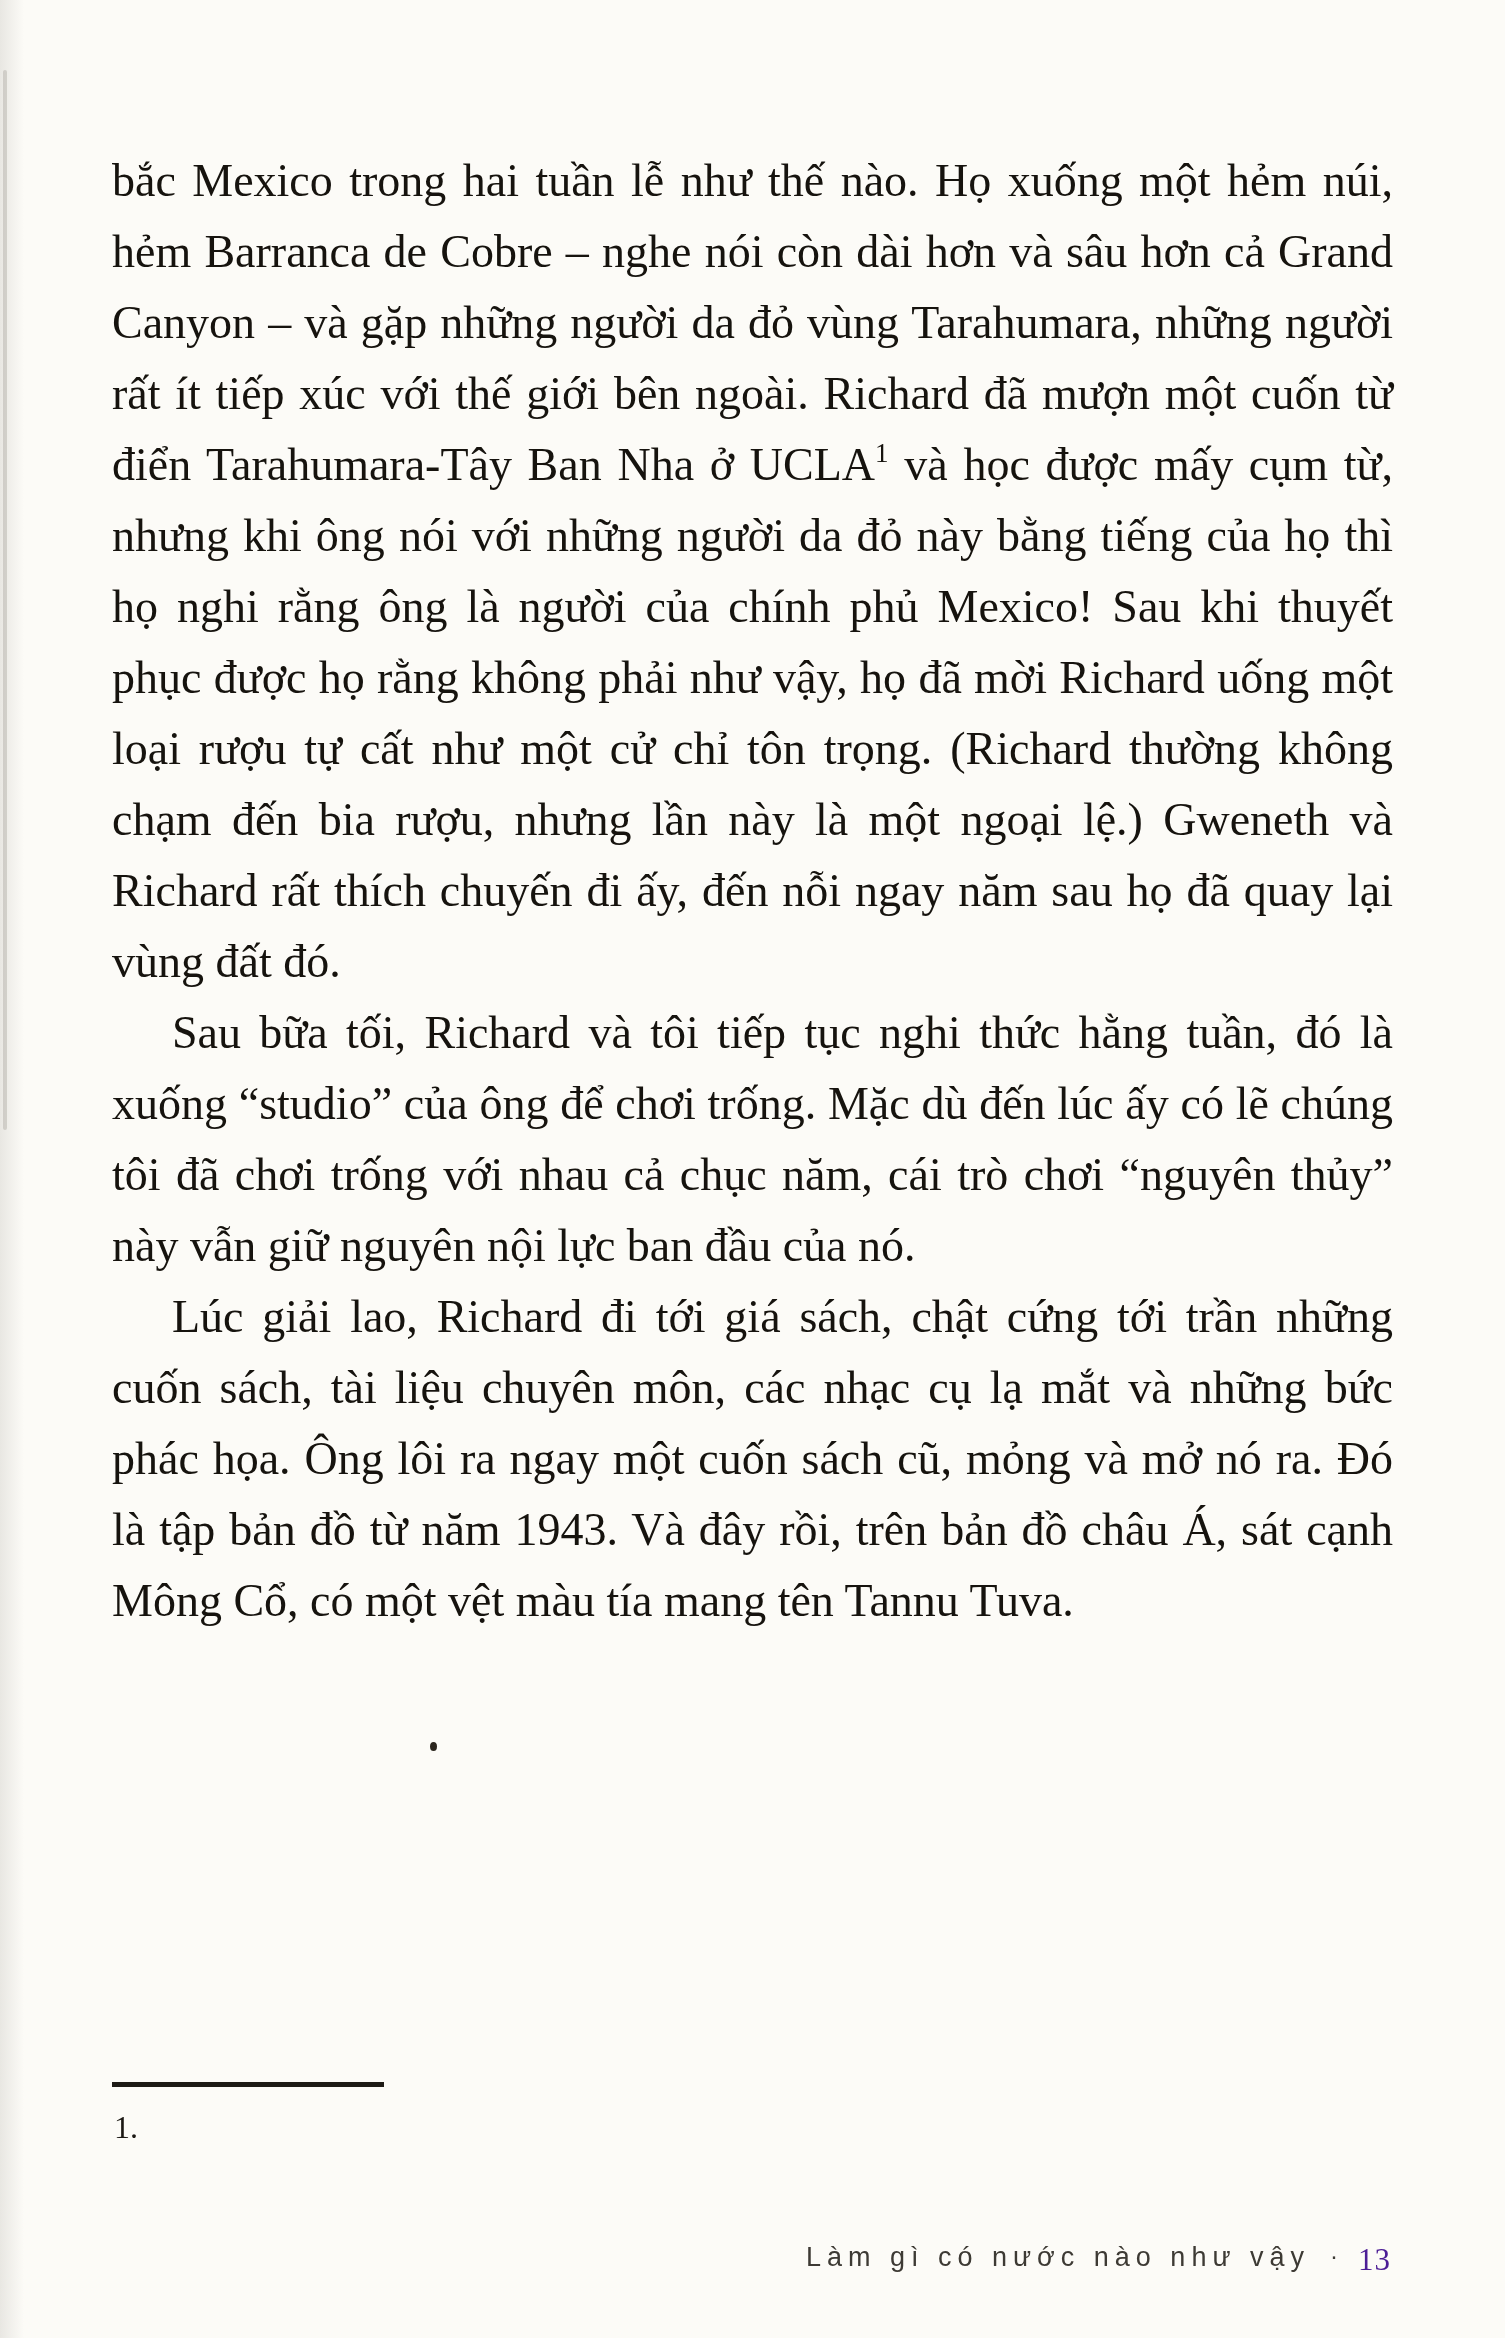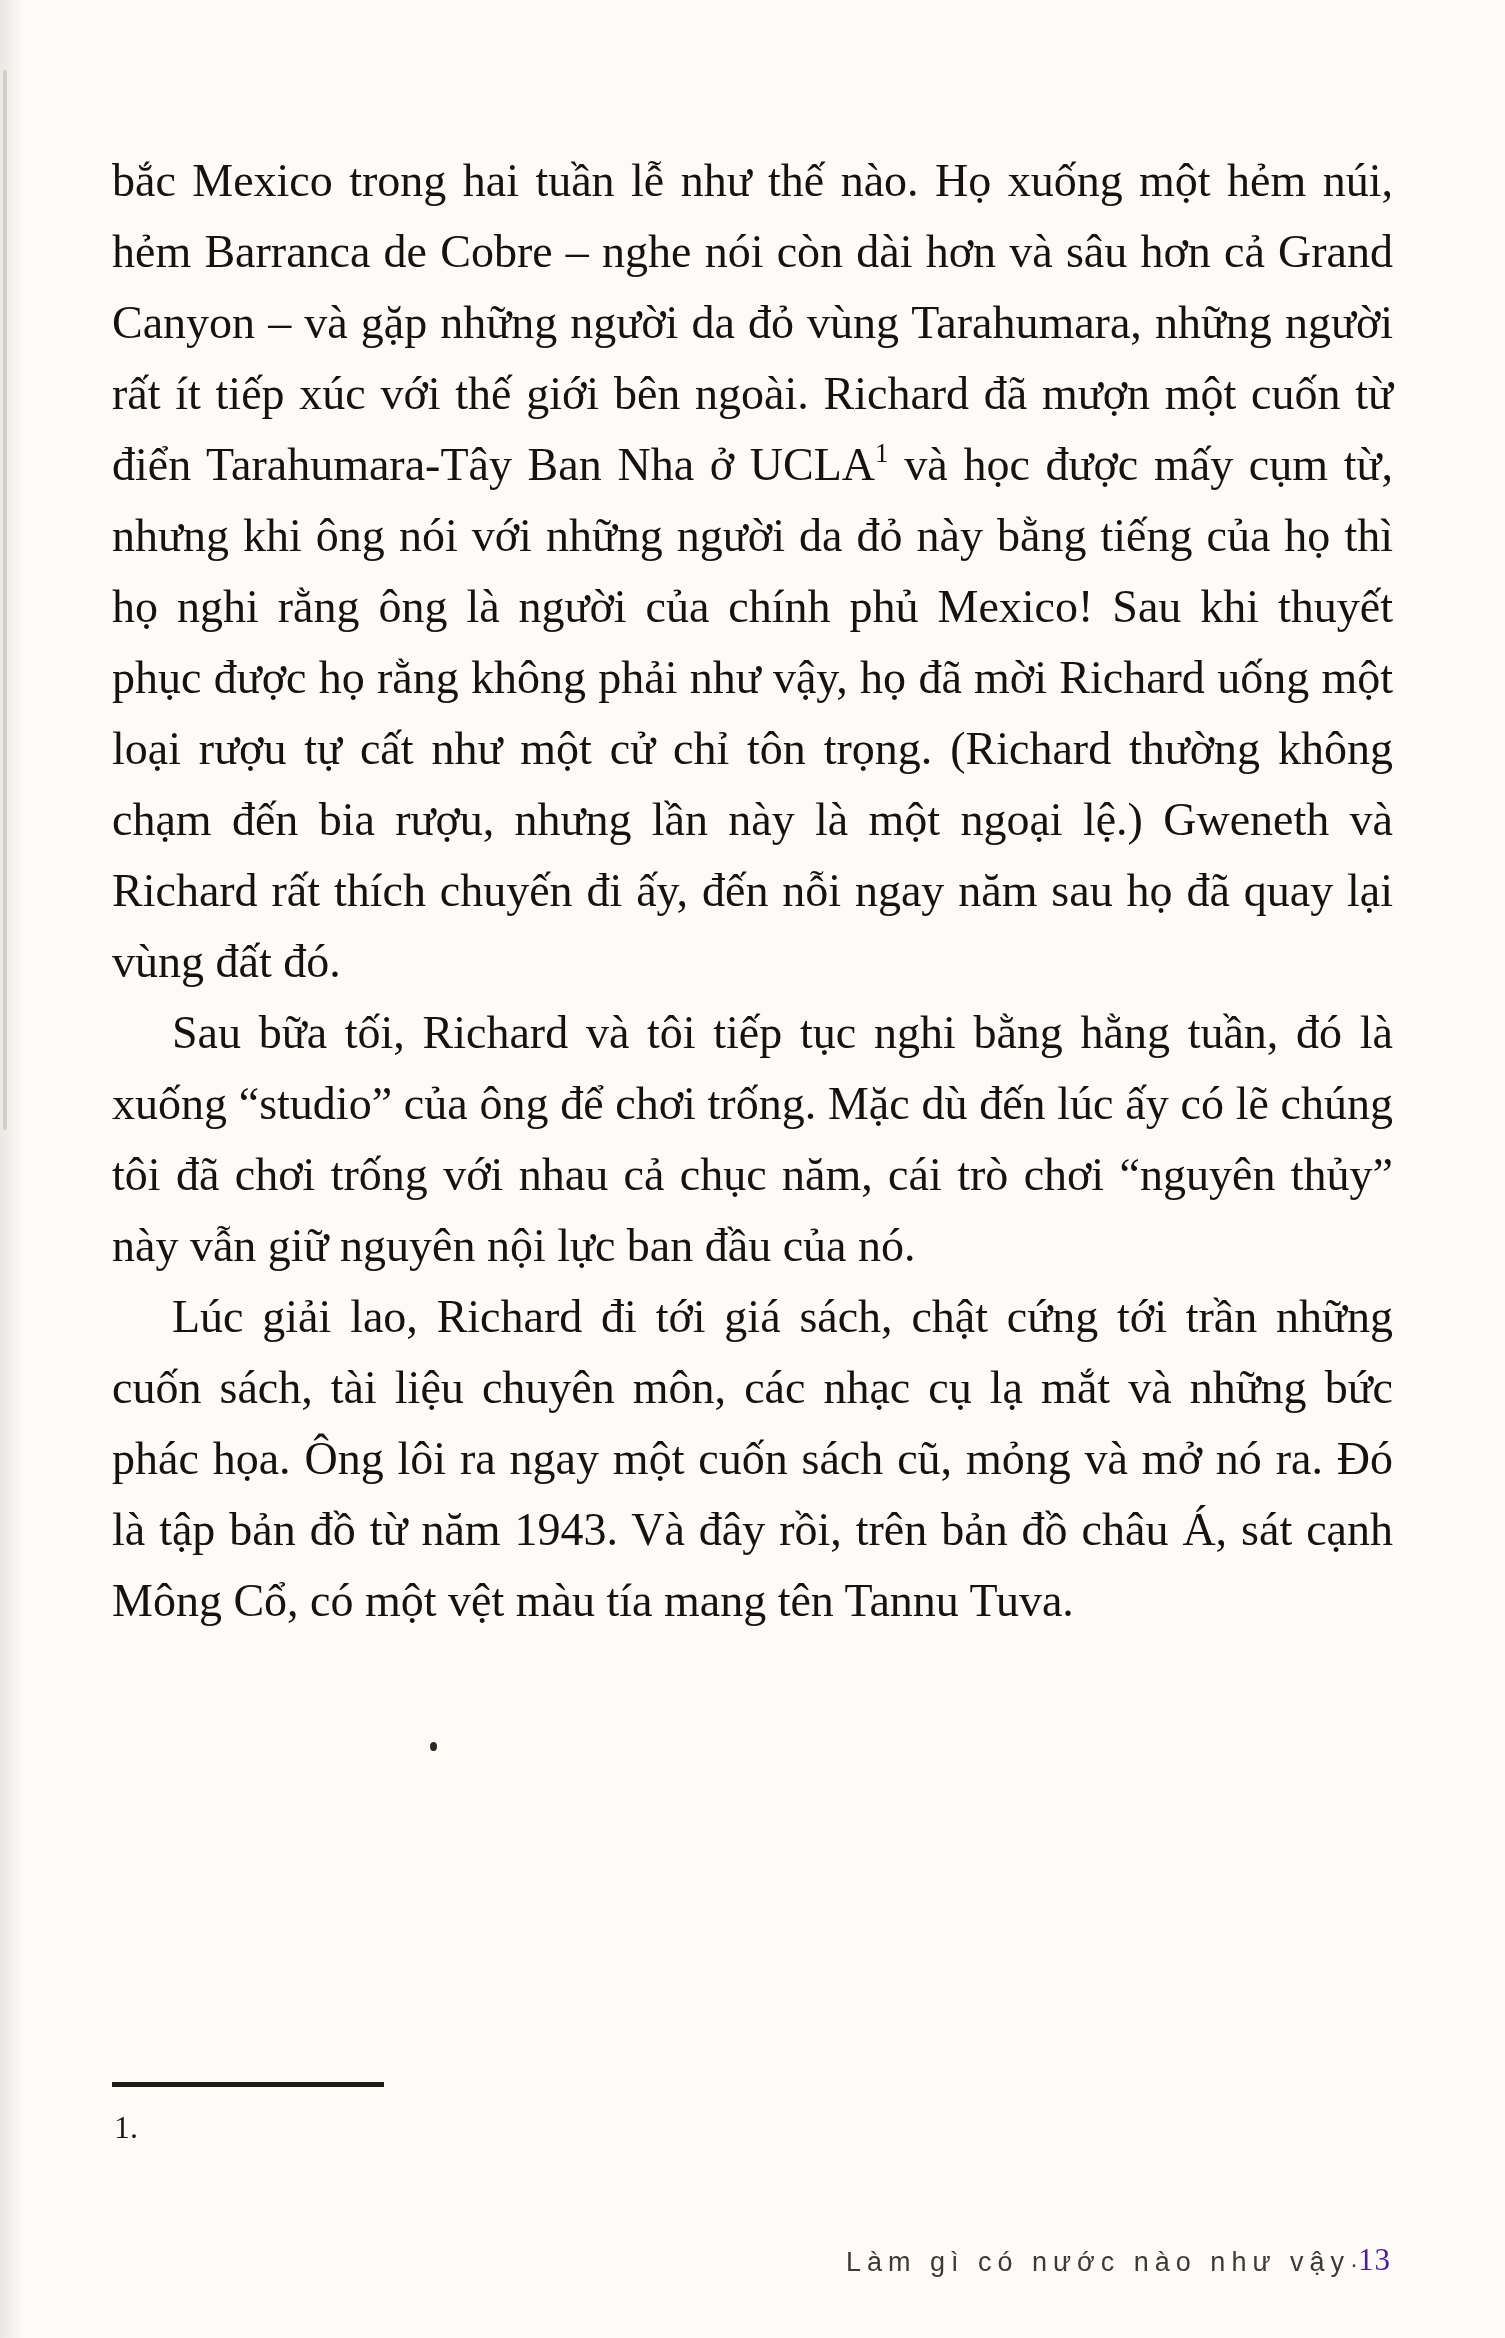--- a/index.html
+++ b/index.html
@@ -80,21 +80,22 @@
     font-size: 32px;
     line-height: 42px;
     color: #1c1914;
   }
 
   .footer {
     position: absolute;
     right: 114px;
     top: 2242px;
     display: flex;
-    align-items: flex-end;
+    align-items: flex-start;
+    gap: 20px;
     font-family: "Liberation Sans", sans-serif;
     color: #3d3a34;
   }
   .running-title {
     font-size: 27px;
     letter-spacing: 6px;
   }
   .footer-sep {
     font-size: 24px;
   }
@@ -109,21 +110,21 @@
 <body>
 
 <div class="page">
 
   <div class="scan-edge"></div>
   <div class="scan-streak"></div>
 
   <div class="body-text">
     <p class="para"><span>bắc Mexico trong hai tuần lễ như thế nào. Họ xuống một hẻm núi, hẻm Barranca de Cobre – nghe nói còn dài hơn và sâu hơn cả Grand Canyon – và gặp những người da đỏ vùng Tarahumara, những người rất ít tiếp xúc với thế giới bên ngoài. Richard đã mượn một cuốn từ điển Tarahumara-Tây Ban Nha ở UCLA</span><sup class="fn-ref">1</sup><span> và học được mấy cụm từ, nhưng khi ông nói với những người da đỏ này bằng tiếng của họ thì họ nghi rằng ông là người của chính phủ Mexico! Sau khi thuyết phục được họ rằng không phải như vậy, họ đã mời Richard uống một loại rượu tự cất như một cử chỉ tôn trọng. (Richard thường không chạm đến bia rượu, nhưng lần này là một ngoại lệ.) Gweneth và Richard rất thích chuyến đi ấy, đến nỗi ngay năm sau họ đã quay lại vùng đất đó.</span></p>
 
-    <p class="para indent">Sau bữa tối, Richard và tôi tiếp tục nghi bằng hằng tuần, đó là xuống “studio” của ông để chơi trống. Mặc dù đến lúc ấy có lẽ chúng tôi đã chơi trống với nhau cả chục năm, cái trò chơi “nguyên thủy” này vẫn giữ nguyên nội lực ban đầu của nó.</p>
+    <p class="para indent">Sau bữa tối, Richard và tôi tiếp tục nghi thức hằng tuần, đó là xuống “studio” của ông để chơi trống. Mặc dù đến lúc ấy có lẽ chúng tôi đã chơi trống với nhau cả chục năm, cái trò chơi “nguyên thủy” này vẫn giữ nguyên nội lực ban đầu của nó.</p>
 
     <p class="para indent">Lúc giải lao, Richard đi tới giá sách, chật cứng tới trần những cuốn sách, tài liệu chuyên môn, các nhạc cụ lạ mắt và những bức phác họa. Ông lôi ra ngay một cuốn sách cũ, mỏng và mở nó ra. Đó là tập bản đồ từ năm 1943. Và đây rồi, trên bản đồ châu Á, sát cạnh Mông Cổ, có một vệt màu tía mang tên Tannu Tuva.</p>
   </div>
 
   <div class="stray-dot"></div>
 
   <div class="footnote-rule"></div>
 
   <div class="footnote">
     <span class="fn-marker">1.</span>

